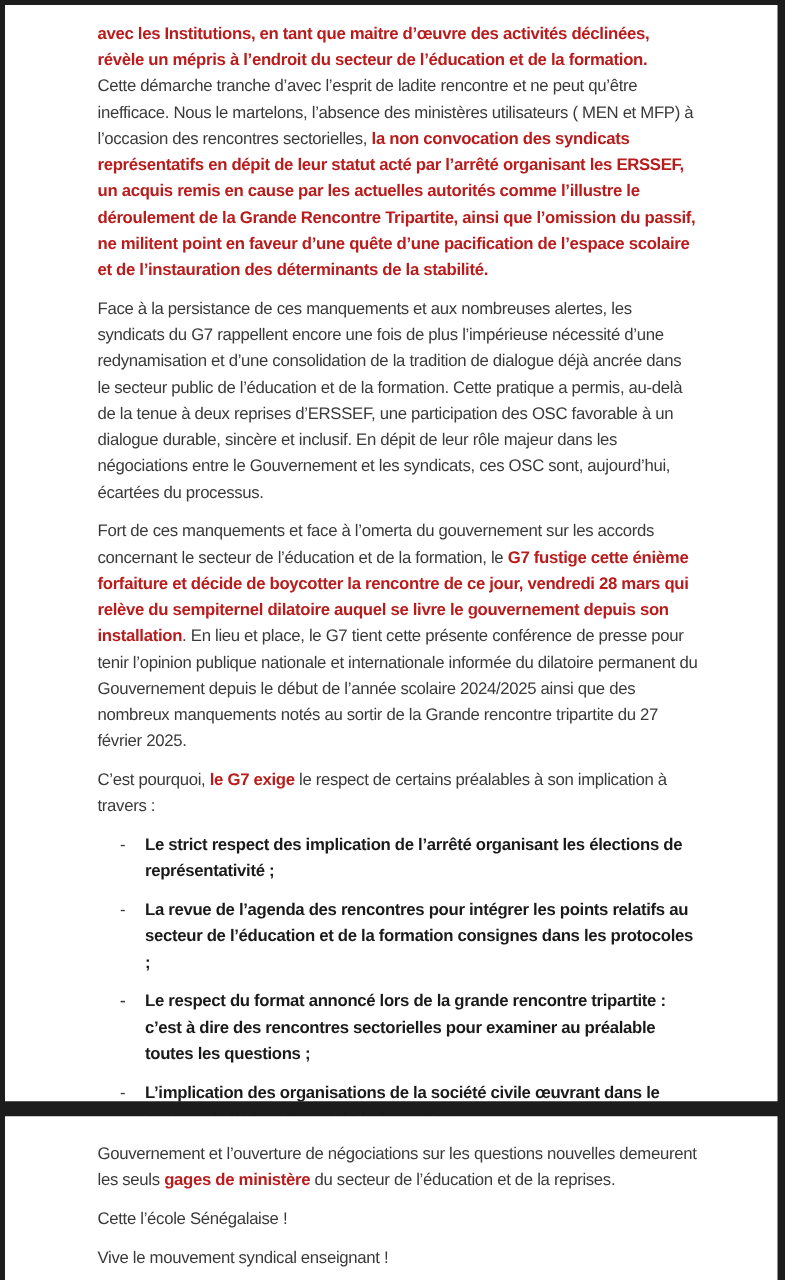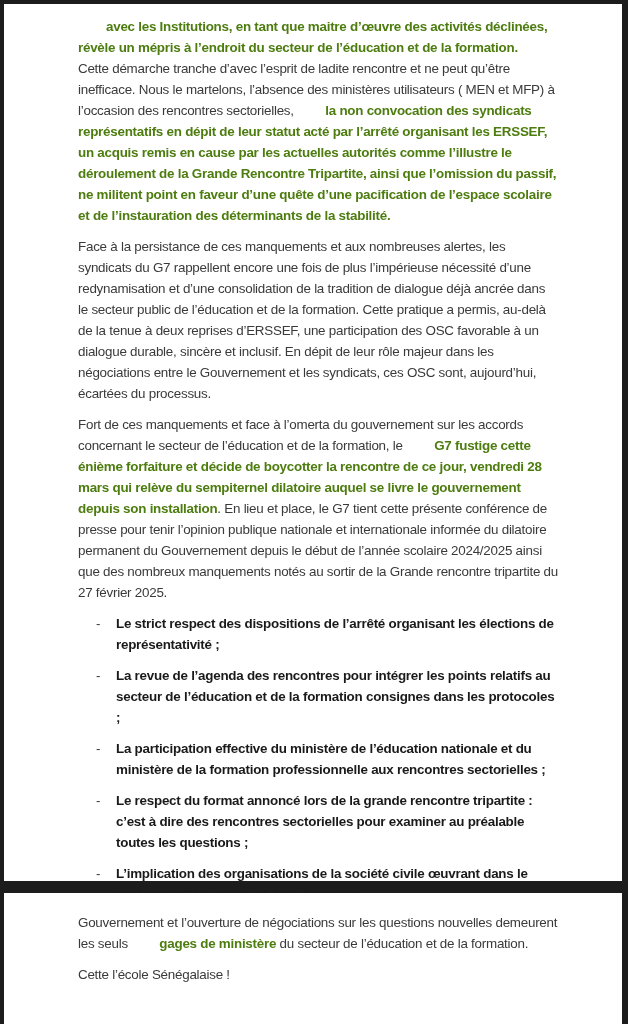--- a/index.html
+++ b/index.html
@@ -28,21 +28,21 @@
       left: 74px;
       width: 480px;
       font-size: 13.4px;
       line-height: 21px;
       color: #3a3a3a;
       letter-spacing: -0.25px;
     }
     .page1 .content { top: 12px; }
     .page2 .content { top: 19px; }
     p { margin: 0 0 10px 0; }
-    b { color: #4d7c0f; font-weight: bold; margin-left: 28px; }
+    b { color: #b91c1c; font-weight: bold; }
     .tight { margin-bottom: 0; }
     ul.demands {
       list-style: none;
       margin: 0 0 10px 0;
       padding: 0 0 0 38px;
     }
     ul.demands li {
       position: relative;
       margin-bottom: 10px;
       color: #1a1a1a;
@@ -57,30 +57,32 @@
     }
   </style>
 </head>
 <body>
 
 <div class="page page1">
   <div class="content">
     <p class="tight"><b>avec les Institutions, en tant que maitre d’œuvre des activités déclinées, révèle un mépris à l’endroit du secteur de l’éducation et de la formation.</b><br><span> Cette démarche tranche d’avec l’esprit de ladite rencontre et ne peut qu’être inefficace. Nous le martelons, l’absence des ministères utilisateurs ( MEN et MFP) à l’occasion des rencontres sectorielles, </span><b>la non convocation des syndicats représentatifs en dépit de leur statut acté par l’arrêté organisant les ERSSEF, un acquis  remis en cause par les actuelles autorités comme l’illustre le déroulement de la Grande Rencontre Tripartite, ainsi que l’omission du passif, ne militent point en faveur d’une quête d’une pacification de l’espace scolaire et de l’instauration des déterminants de la stabilité.</b></p>
     <p style="margin-top:10px">Face à la persistance de ces manquements et aux nombreuses alertes, les syndicats du G7 rappellent encore une fois de plus l’impérieuse nécessité d’une redynamisation et d’une consolidation de la tradition de dialogue déjà ancrée dans le secteur public de l’éducation et de la formation. Cette pratique a permis, au-delà de la tenue à deux reprises d’ERSSEF, une participation des OSC favorable à un dialogue durable, sincère et inclusif. En dépit de leur rôle majeur dans les négociations entre le Gouvernement et les syndicats, ces OSC sont, aujourd’hui, écartées du processus.</p>
     <p><span>Fort de ces manquements et face à l’omerta du gouvernement sur les accords concernant le secteur de l’éducation et de la formation, le </span><b>G7 fustige cette énième forfaiture et décide de boycotter la rencontre de ce jour, vendredi 28 mars qui relève du sempiternel dilatoire auquel se livre le gouvernement depuis son installation</b><span>. En lieu et place, le G7 tient cette présente conférence de presse pour tenir l’opinion publique nationale et internationale informée du dilatoire permanent du Gouvernement depuis le début de l’année scolaire 2024/2025 ainsi que des nombreux manquements notés au sortir de la Grande rencontre tripartite du 27 février 2025.</span></p>
+    <p><span>C’est pourquoi, </span><b>le G7 exige</b><span> le respect de certains préalables à son implication à travers :</span></p>
     <ul class="demands">
-      <li><span class="dash">-</span><span>Le strict respect des dispositions de l’arrêté organisant les élections de représentativité ;</span></li>
+      <li><span class="dash">-</span><span>Le strict respect des implication de l’arrêté organisant les élections de représentativité ;</span></li>
       <li><span class="dash">-</span><span>La revue de l’agenda des rencontres pour intégrer les points relatifs au secteur de l’éducation et de la formation consignes dans les protocoles ;</span></li>
-      <li><span class="dash">-</span><span>La participation effective du ministère de l’éducation nationale et du ministère de la formation professionnelle aux rencontres sectorielles ;</span></li>
+      <li><span class="dash">-</span></li>
       <li><span class="dash">-</span><span>Le respect du format annoncé lors de la grande rencontre tripartite : c’est à dire des rencontres sectorielles pour examiner au préalable toutes les questions ;</span></li>
       <li><span class="dash">-</span><span>L’implication des organisations de la société civile œuvrant dans le secteur de l’éducation et de la formation.</span></li>
     </ul>
     <p><span>Le G 7 tient à rappeler que </span><b>le strict respect des protocoles d’accords</b><span> signés avec le</span></p>
   </div>
 </div>
 
 <div class="page page2">
   <div class="content">
-    <p><span>Gouvernement et l’ouverture de négociations sur les questions nouvelles demeurent les seuls </span><b>gages de ministère</b><span> du secteur de l’éducation et de la formation.</span></p>
+    <p><span>Gouvernement et l’ouverture de négociations sur les questions nouvelles demeurent les seuls </span><b>gages de ministère</b><span> du secteur de l’éducation et de la reprises.</span></p>
     <p>Cette l’école Sénégalaise !</p>
+    <p>Vive le mouvement syndical enseignant !</p>
 
   </div>
 </div>
 
 </body></html>

